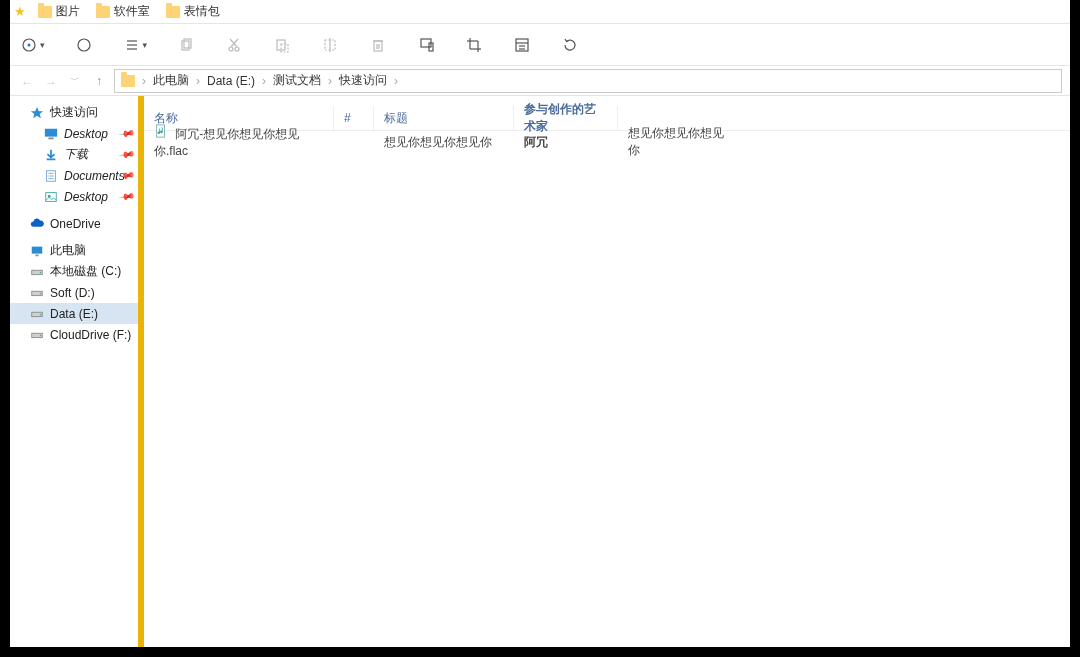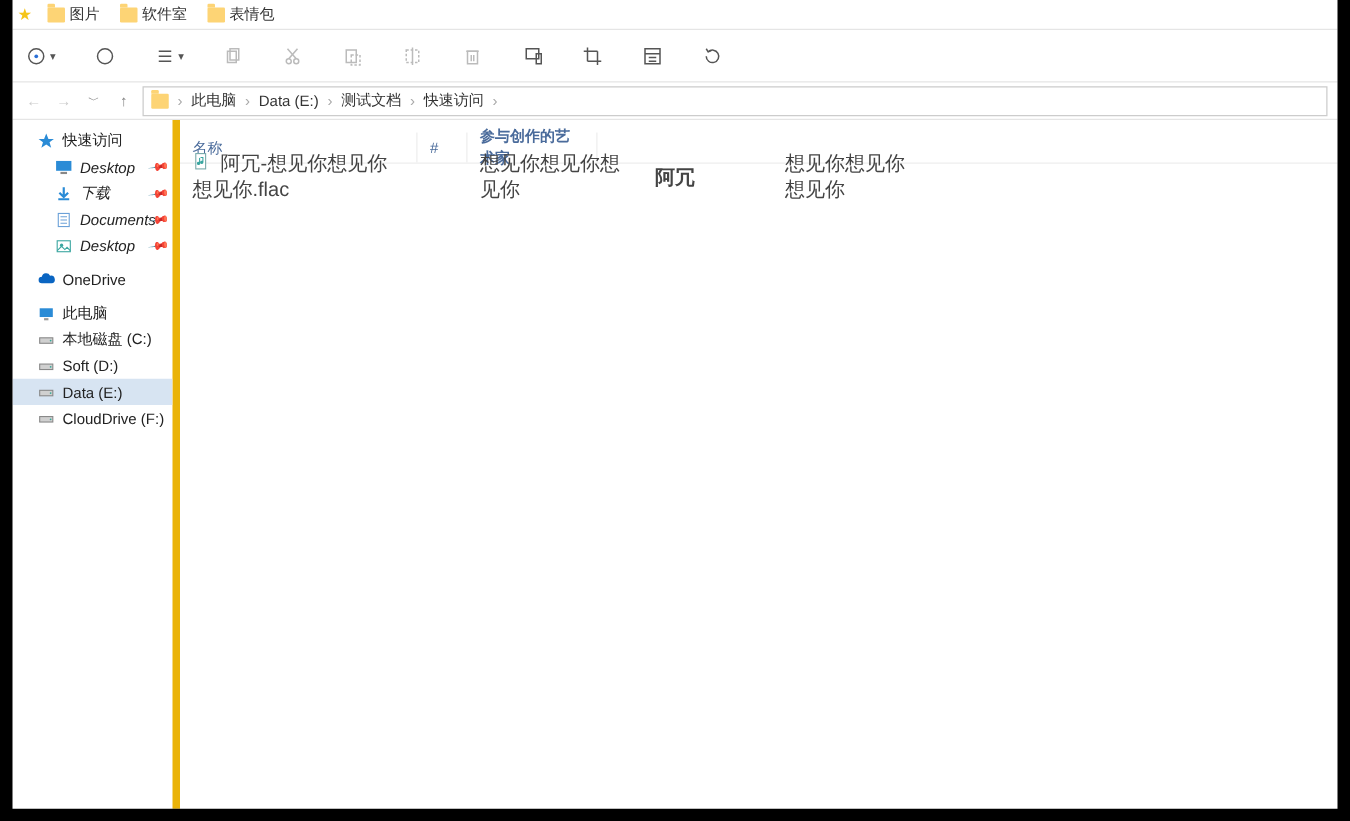--- a/index.html
+++ b/index.html
@@ -41,21 +41,21 @@
   .side-item.subsub{}
   .side-item .pin{position:absolute;right:6px;color:#888;font-size:10px;transform:rotate(30deg);}
   .side-item.active{background:#d7e4f2;}
   .ico{width:14px;height:14px;display:inline-flex;align-items:center;justify-content:center;}
   .ico svg{width:14px;height:14px;}
 
   
   .content{flex:1;display:flex;flex-direction:column;margin-top:10px;}
   .col-headers{height:25px;display:flex;align-items:center;border-bottom:1px solid #eee;color:#4a6b9b;font-size:12px;}
   .col-headers .col{padding:0 10px;border-right:1px solid #eee;height:100%;display:flex;align-items:center;}
-  .row{height:22px;display:flex;align-items:center;font-size:16px;color:#444;}
+  .row{height:22px;display:flex;align-items:center;font-size:12px;color:#444;}
   .row .cell{padding:0 10px;}
   .file-ico{width:14px;height:14px;display:inline-flex;align-items:center;justify-content:center;margin-right:4px;}
   .col-name{width:190px;} .col-num{width:40px;text-align:center;} .col-title{width:140px;}
   .col-artist{width:104px;font-weight:bold;} .col-album{width:120px;}
 
 </style>
 </head>
 <body>
 <div class="bottom-bar"></div>
 
@@ -305,20 +305,23 @@
     </div>
 
     <div class="content">
       <div class="col-headers">
         <div class="col col-name">
             <span>名称</span>
           </div>
         <div class="col col-num">
             <span>#</span>
           </div>
+        <div class="col col-title">
+            <span>标题</span>
+          </div>
         <div class="col col-artist">
             <span>参与创作的艺术家</span>
           </div>
       </div>
       <div class="row">
         <div class="cell col-name">
           <span class="file-ico">
             <svg viewBox="0 0 16 16">
                 <rect x="3" y="1" width="9" height="14" fill="#fff" stroke="#7aa"></rect>
                 <path d="M7 5v5a1.5 1.5 0 1 1-1-1.4V5l4-1v5a1.5 1.5 0 1 1-1-1.4V4z" fill="#3aa6a0" stroke="none"></path>

